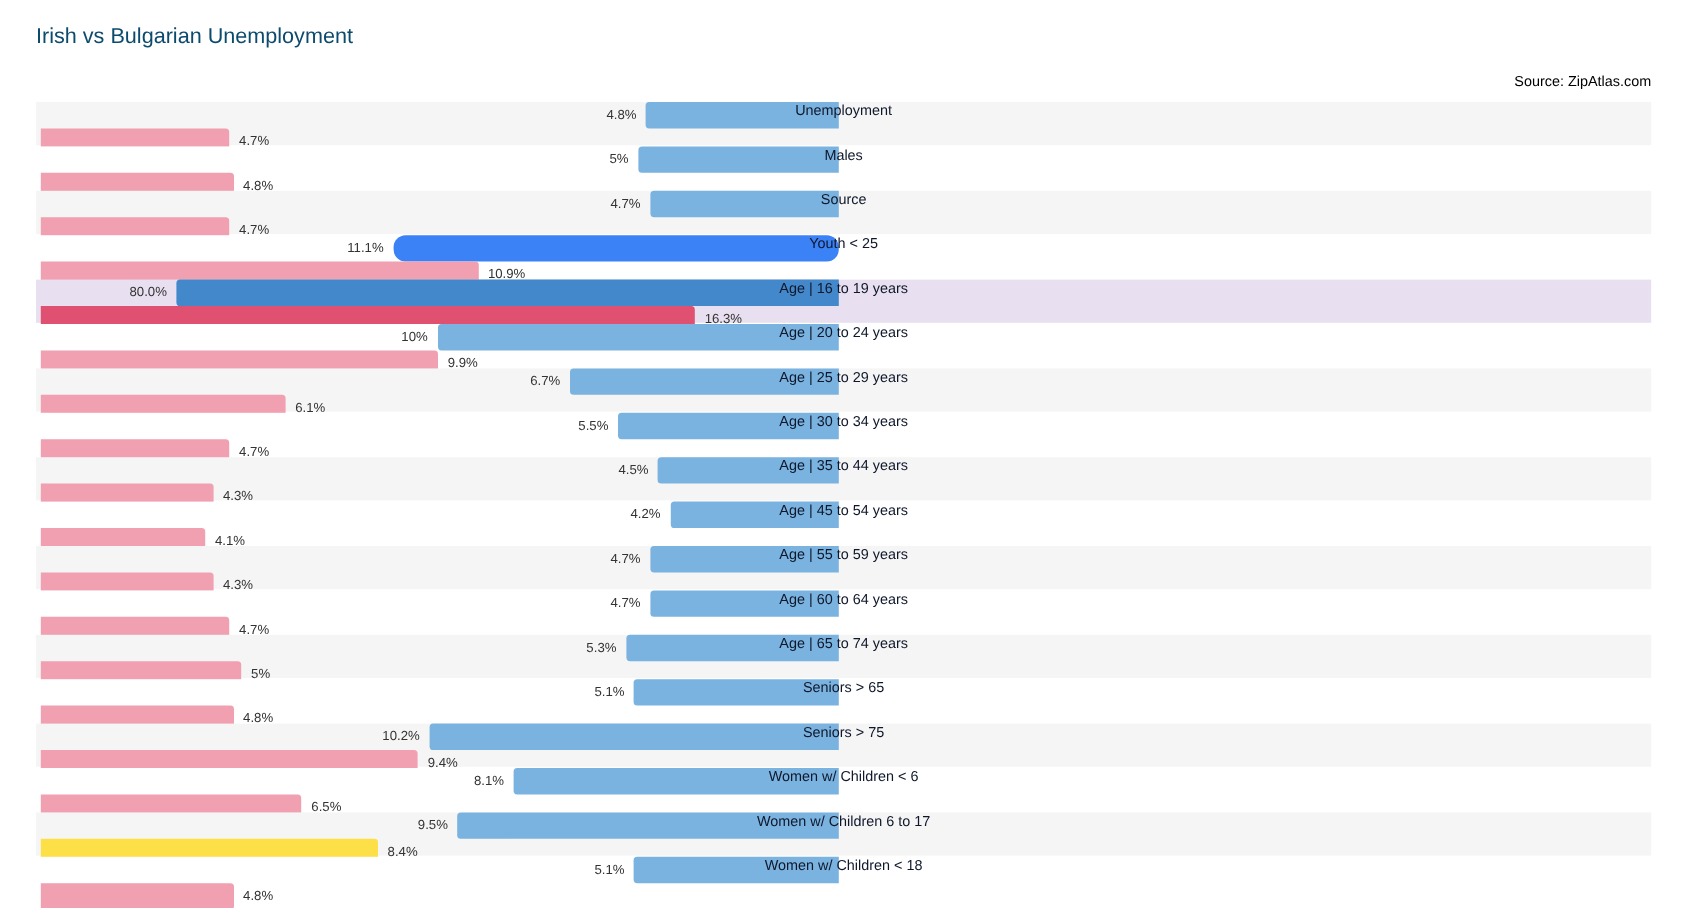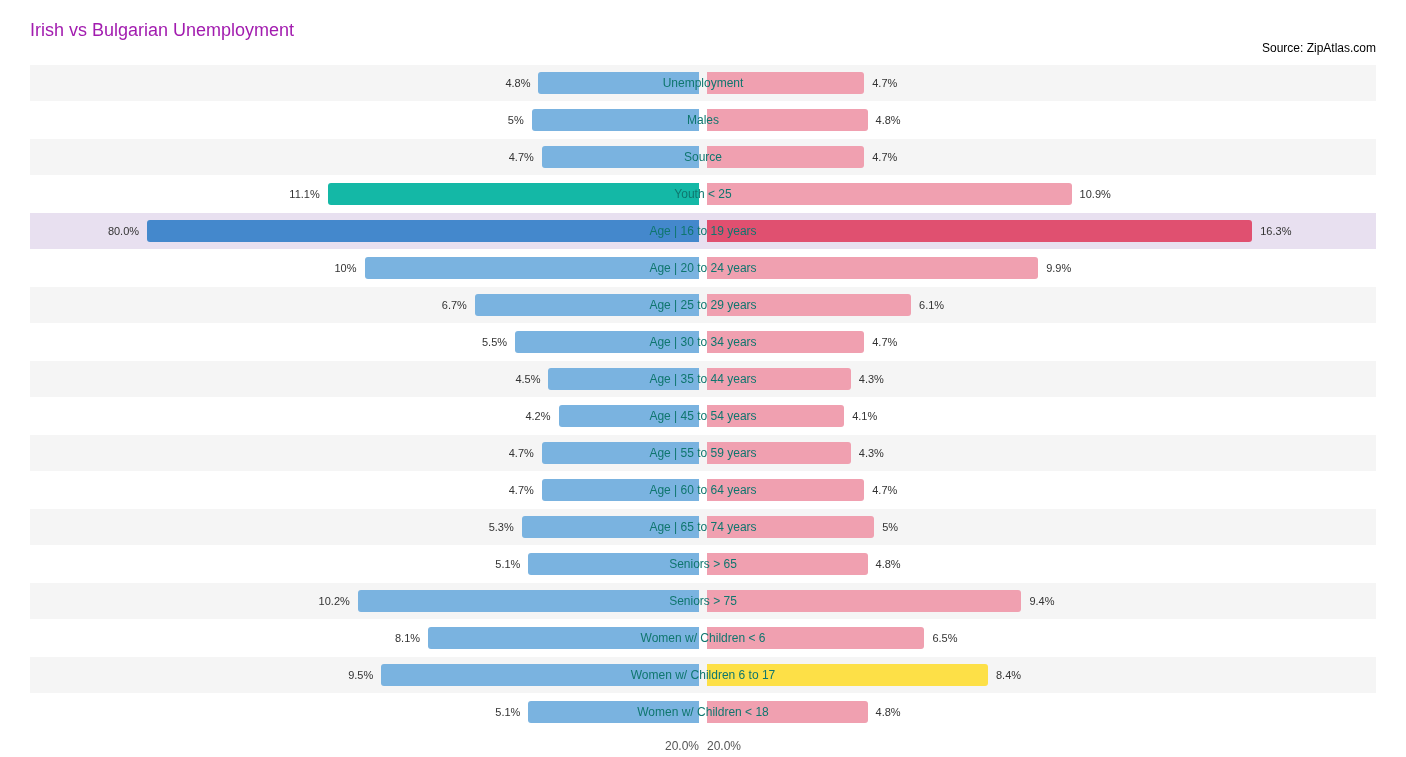--- a/index.html
+++ b/index.html
@@ -6,39 +6,40 @@
     body {
       font-family: Arial, sans-serif;
       background: #fff;
       width: 1406px;
       min-height: 757px;
       padding: 20px 30px 30px 30px;
     }
     .page-title {
       font-size: 18px;
       font-weight: normal;
-      color: #a21caf;
-      margin-bottom: 0;
+      color: #0c4a6e;
+      margin-bottom: 20px;
     }
     .source {
       font-size: 12px;
       color: #000000;
       text-align: right;
       margin-bottom: 10px;
     }
     .chart-container {
       width: 100%;
       position: relative;
     }
     .row {
       display: flex;
-      align-items: center;
+      align-items: flex-start;
       height: 36px;
       margin-bottom: 1px;
       position: relative;
+      flex-direction: column;
     }
     .row:nth-child(odd) { background: #f5f5f5; }
     .row:nth-child(even) { background: #fff; }
 
     .left-section {
       width: 50%;
       display: flex;
       align-items: center;
       justify-content: flex-end;
       padding-right: 4px;
@@ -52,21 +53,21 @@
       justify-content: flex-start;
       padding-left: 4px;
       height: 100%;
       position: relative;
     }
     .label-center {
       position: absolute;
       left: 50%;
       transform: translateX(-50%);
       font-size: 12px;
-      color: #0f766e;
+      color: #0f172a;
       white-space: nowrap;
       z-index: 10;
       text-align: center;
       pointer-events: none;
     }
     .bar-left {
       height: 22px;
       background: #7ab3e0;
       border-radius: 3px 0 0 3px;
       display: flex;
@@ -171,21 +172,21 @@
       </div>
       <div class="label-center">Source</div>
       <div class="right-section">
         <div class="bar-right" style="width: 23.5%; background: rgb(240, 160, 176);">
           <span class="bar-label-right">4.7%</span>
         </div>
       </div>
     </div>
     <div class="row">
       <div class="left-section">
-        <div class="bar-left" style="width: 55.5%; background: #14b8a6;">
+        <div class="bar-left" style="width: 55.5%; background: #3b82f6; border-radius: 10px;">
           <span class="bar-label-left">11.1%</span>
         </div>
       </div>
       <div class="label-center">Youth &lt; 25</div>
       <div class="right-section">
         <div class="bar-right" style="width: 54.5%; background: rgb(240, 160, 176);">
           <span class="bar-label-right">10.9%</span>
         </div>
       </div>
     </div>

